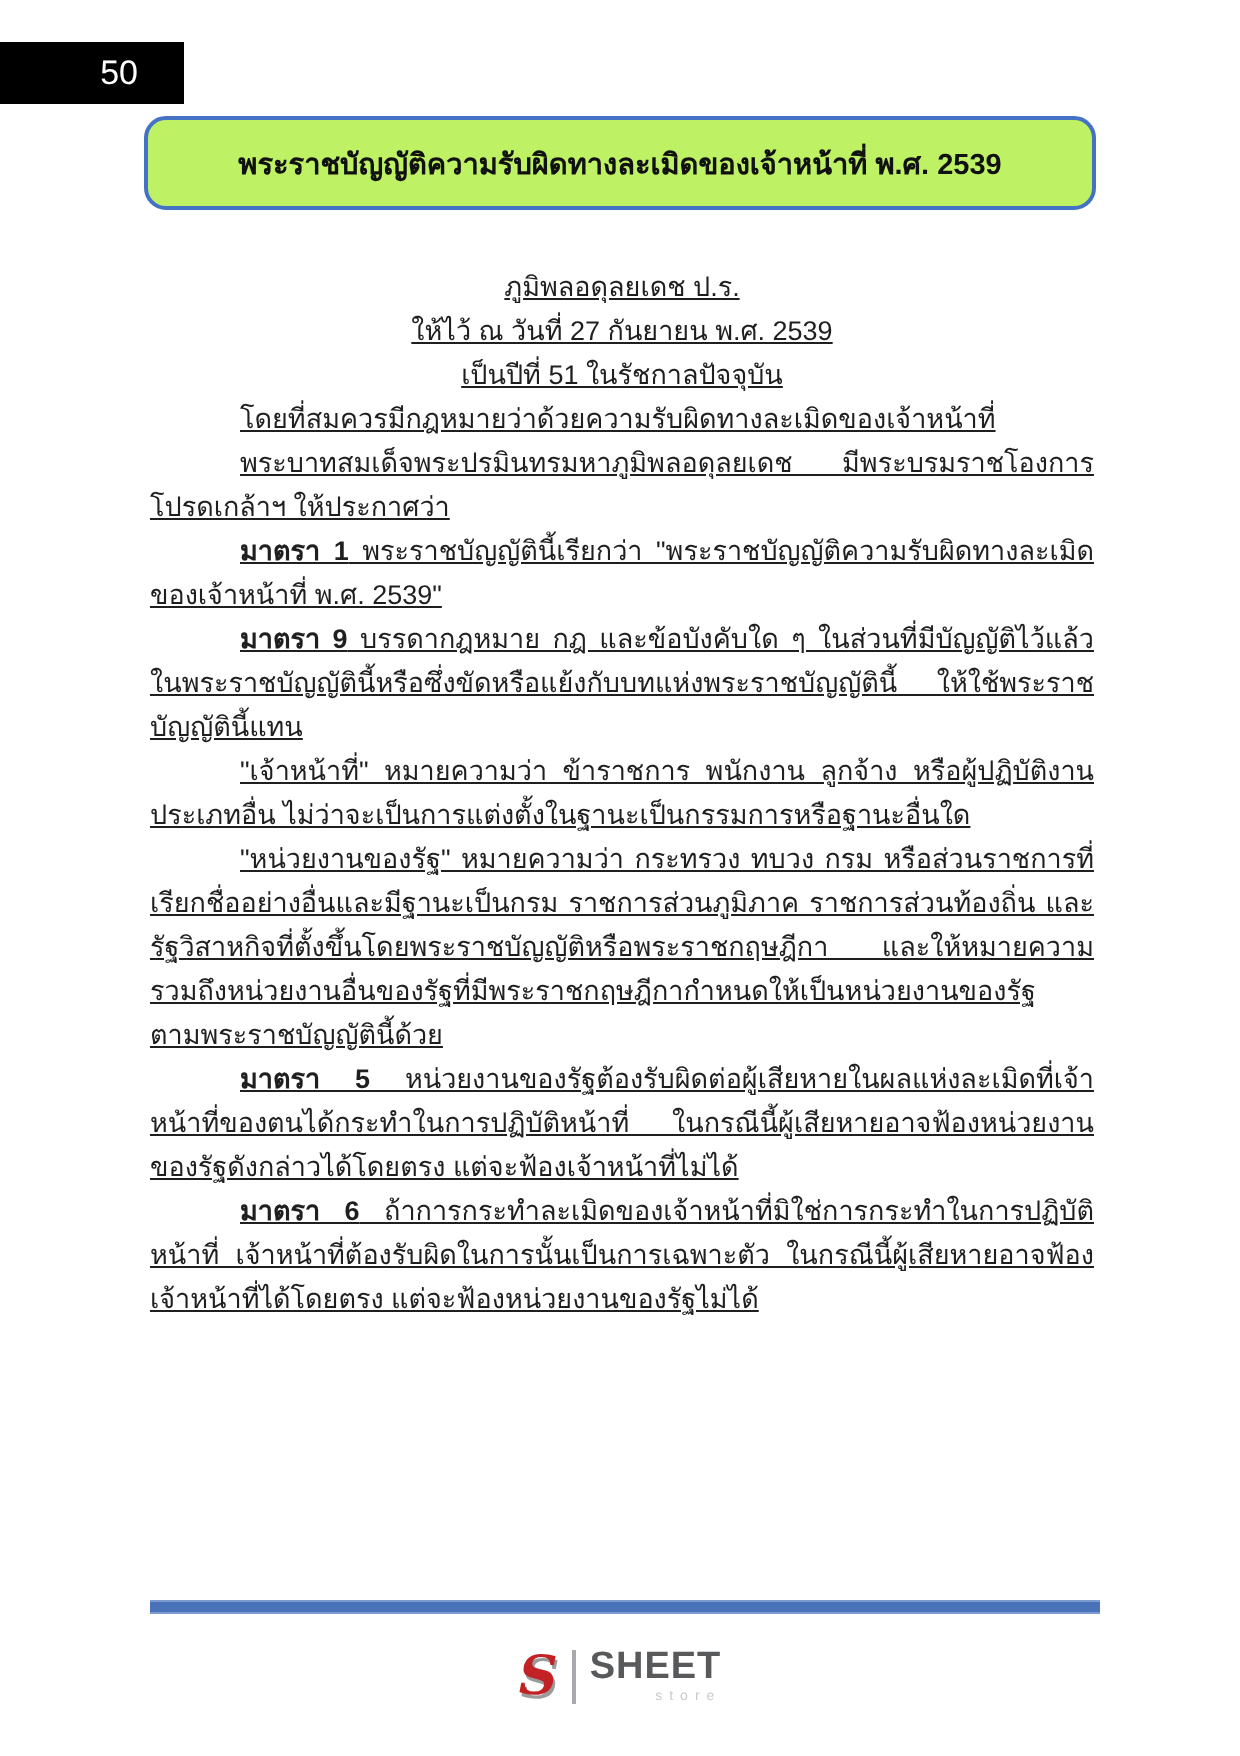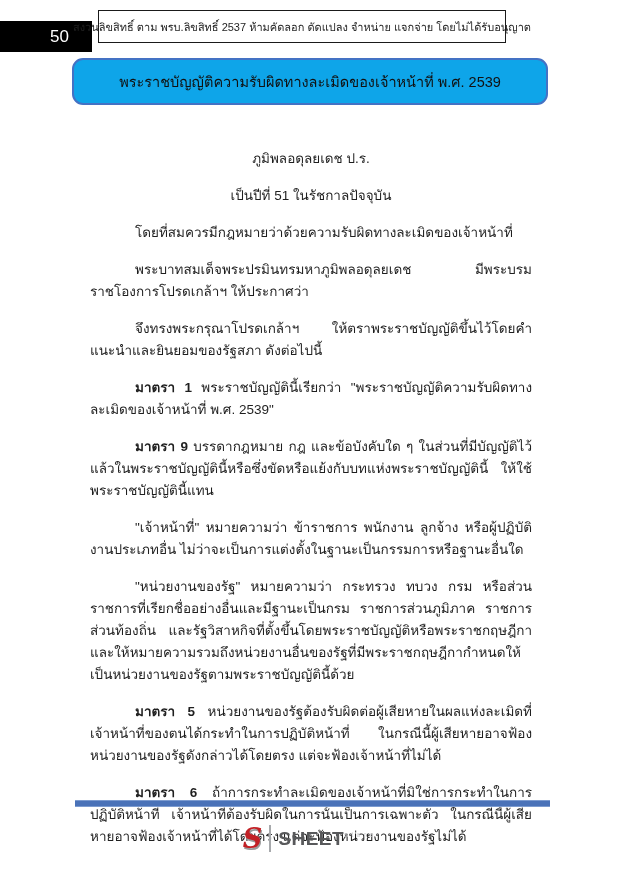--- a/index.html
+++ b/index.html
@@ -48,36 +48,36 @@
     position: absolute;
     left: 72px; top: 58px;
     width: 476px; height: 47px;
     border: 2px solid #4472c4;
     border-radius: 11px;
     box-sizing: border-box;
     display: flex;
     align-items: center;
     justify-content: center;
     font-size: 14.5px;
-    font-weight: normal;
+    font-weight: bold;
     color: #111111;
-    background: #0ea5e9;
+    background: #bef264;
   }
 
   
   .body-text {
     position: absolute;
     left: 75px; top: 133px;
     width: 472px;
     font-size: 13.5px;
     line-height: 22px;
     text-align: justify;
     overflow-wrap: break-word;
   }
-  .body-text p { margin: 15px; text-indent: 45px; }
+  .body-text p { margin: 0; text-indent: 45px; text-decoration: underline; }
   .body-text p.center { text-align: center; text-indent: 0; }
   .body-text b.lead { font-weight: bold; }
   .body-text sup { font-size: 9px; line-height: 0; }
 
   
   .footer-rule {
     position: absolute;
     left: 75px; top: 800px;
     width: 475px; height: 5px;
     background: #4a72b8;
@@ -103,21 +103,21 @@
     color: #c22126;
     text-shadow: 1px 2px 0 #9b9b9b;
     margin-right: 7px;
     line-height: 1;
   }
   .logo-divider {
     width: 2px; height: 27px;
     background: #a7a9ac;
     margin-right: 7px;
   }
-  .logo-text-wrap { display: flex; line-height: 1; text-align: right; }
+  .logo-text-wrap { display: flex; flex-direction: column; line-height: 1; text-align: right; }
   .logo-word {
     font-size: 19px;
     font-weight: bold;
     color: #58595b;
     letter-spacing: 0.5px;
   }
   .logo-sub {
     font-size: 7px;
     color: #c9cacc;
     letter-spacing: 3.5px;
@@ -126,35 +126,32 @@
 </style>
 </head>
 <body>
 
 <div class="page">
 
   <div class="pageno">
     <span>50</span>
   </div>
 
-  <div class="copyright">
-    <span>สงวนลิขสิทธิ์ ตาม พรบ.ลิขสิทธิ์ 2537 ห้ามคัดลอก ดัดแปลง จำหน่าย แจกจ่าย โดยไม่ได้รับอนุญาต</span>
-  </div>
 
   <div class="titlebox">
     <span>พระราชบัญญัติความรับผิดทางละเมิดของเจ้าหน้าที่ พ.ศ. 2539</span>
   </div>
 
   <div class="body-text">
 
   <p class="center">ภูมิพลอดุลยเดช ป.ร.</p>
+      <p class="center">ให้ไว้ ณ วันที่ 27 กันยายน พ.ศ. 2539</p>
       <p class="center">เป็นปีที่ 51 ในรัชกาลปัจจุบัน</p>
       <p>โดยที่สมควรมีกฎหมายว่าด้วยความรับผิดทางละเมิดของเจ้าหน้าที่</p>
       <p>พระบาทสมเด็จพระปรมินทรมหาภูมิพลอดุลยเดช มีพระบรมราชโองการโปรดเกล้าฯ ให้ประกาศว่า</p>
-      <p>จึงทรงพระกรุณาโปรดเกล้าฯ ให้ตราพระราชบัญญัติขึ้นไว้โดยคำแนะนำและยินยอมของรัฐสภา ดังต่อไปนี้</p>
       <p><b class="lead">มาตรา 1</b>  พระราชบัญญัตินี้เรียกว่า "พระราชบัญญัติความรับผิดทางละเมิดของเจ้าหน้าที่ พ.ศ. 2539"</p>
       <p><b class="lead">มาตรา 9</b>  บรรดากฎหมาย กฎ และข้อบังคับใด ๆ ในส่วนที่มีบัญญัติไว้แล้วในพระราชบัญญัตินี้หรือซึ่งขัดหรือแย้งกับบทแห่งพระราชบัญญัตินี้ ให้ใช้พระราชบัญญัตินี้แทน</p>
       <p>"เจ้าหน้าที่" หมายความว่า ข้าราชการ พนักงาน ลูกจ้าง หรือผู้ปฏิบัติงานประเภทอื่น ไม่ว่าจะเป็นการแต่งตั้งในฐานะเป็นกรรมการหรือฐานะอื่นใด</p>
       <p>"หน่วยงานของรัฐ" หมายความว่า กระทรวง ทบวง กรม หรือส่วนราชการที่เรียกชื่ออย่างอื่นและมีฐานะเป็นกรม ราชการส่วนภูมิภาค ราชการส่วนท้องถิ่น และรัฐวิสาหกิจที่ตั้งขึ้นโดยพระราชบัญญัติหรือพระราชกฤษฎีกา และให้หมายความรวมถึงหน่วยงานอื่นของรัฐที่มีพระราชกฤษฎีกากำหนดให้เป็นหน่วยงานของรัฐตามพระราชบัญญัตินี้ด้วย</p>
       <p><b class="lead">มาตรา 5</b>  หน่วยงานของรัฐต้องรับผิดต่อผู้เสียหายในผลแห่งละเมิดที่เจ้าหน้าที่ของตนได้กระทำในการปฏิบัติหน้าที่ ในกรณีนี้ผู้เสียหายอาจฟ้องหน่วยงานของรัฐดังกล่าวได้โดยตรง แต่จะฟ้องเจ้าหน้าที่ไม่ได้</p>
       <p><b class="lead">มาตรา 6</b>  ถ้าการกระทำละเมิดของเจ้าหน้าที่มิใช่การกระทำในการปฏิบัติหน้าที่ เจ้าหน้าที่ต้องรับผิดในการนั้นเป็นการเฉพาะตัว ในกรณีนี้ผู้เสียหายอาจฟ้องเจ้าหน้าที่ได้โดยตรง แต่จะฟ้องหน่วยงานของรัฐไม่ได้</p>
     </div>
 
   <div class="footer-rule"></div>
 

